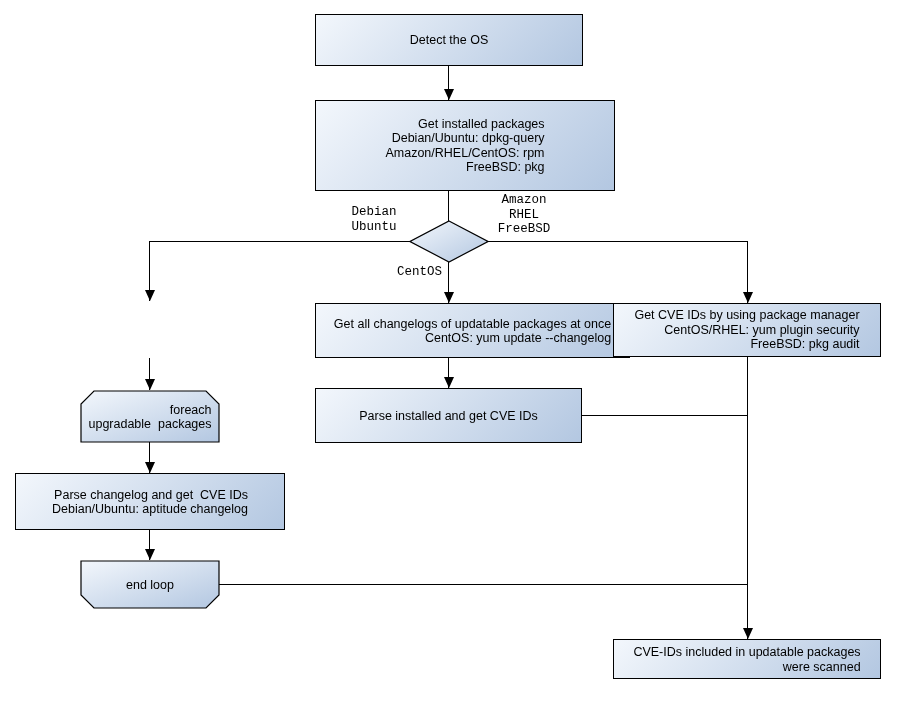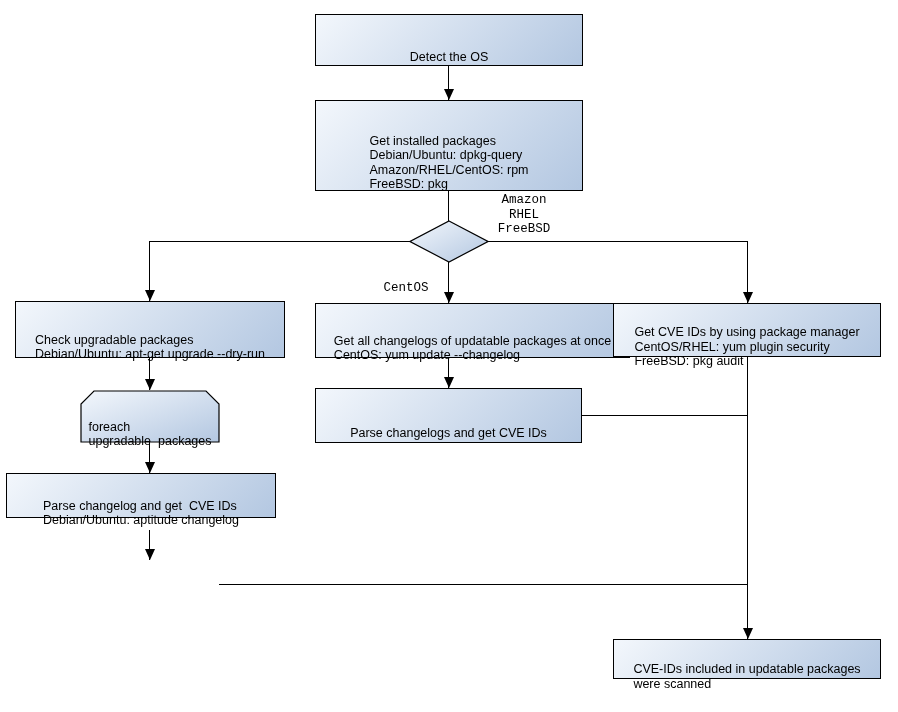--- a/index.html
+++ b/index.html
@@ -13,21 +13,21 @@
   }
   .node{
     position:absolute;
     box-sizing:border-box;
     border:1px solid var(--node-border,#000);
     background:linear-gradient(135deg,var(--node-fill-light,#f3f7fc) 0%,var(--node-fill-dark,#b3c7e1) 100%);
   }
   .node .label,.shape-label{
     position:absolute;left:50%;top:50%;
     transform:translate(-50%,-50%);
-    white-space:pre;text-align:left;margin-top:17px;
+    white-space:pre;text-align:right;
   }
   .shape-wrap{position:absolute;}
   .shape-wrap svg{display:block;}
   .edge-label{
     position:absolute;white-space:pre;text-align:center;font-family:Liberation Mono, monospace;
   }
   .hline{position:absolute;height:1px;background:var(--edge,#000);}
   .vline{position:absolute;width:1px;background:var(--edge,#000);}
   .arrow-down{
     position:absolute;width:0;height:0;
@@ -78,68 +78,72 @@
   <div class="hline" style="left:219px;top:584px;width:528px"></div>
 
   <div class="vline" style="left:448px;top:358px;height:30px"></div>
   <div class="arrow-down" style="left:444px;top:377px"></div>
 
   <div class="hline" style="left:582px;top:415px;width:165px"></div>
 
   <div class="vline" style="left:747px;top:357px;height:282px"></div>
   <div class="arrow-down" style="left:743px;top:628px"></div>
 
+  <div class="edge-label" style="left:324px;top:205px;width:100px">Debian
+Ubuntu</div>
   <div class="edge-label" style="left:474px;top:193px;width:100px">Amazon
 RHEL
 FreeBSD</div>
-  <div class="edge-label" style="left:370px;top:281px;width:72px;">CentOS</div>
+  <div class="edge-label" style="left:370px;top:265px;width:72px;text-align:right">CentOS</div>
 
   <div class="node" style="left:315px;top:14px;width:268px;height:52px">
     <div class="label">Detect the OS</div>
   </div>
 
-  <div class="node" style="left:315px;top:100px;width:268px;height:91px">
+  <div class="node" style="left:315px;top:100px;width:300px;height:91px">
     <div class="label">Get installed packages
 Debian/Ubuntu: dpkg-query
 Amazon/RHEL/CentOS: rpm
 FreeBSD: pkg</div>
   </div>
 
   <div class="shape-wrap" style="left:409px;top:220px">
     <svg width="80" height="43" viewBox="0 0 80 43">
       <polygon points="40,1 79,21.5 40,42 1,21.5" fill="url(#nodeGrad)" stroke="var(--node-border,#000)" stroke-width="1.2"></polygon>
     </svg>
   </div>
 
-  <div class="node" style="left:15px;top:301px;width:270px;height:57px">
-    <div class="label">Check upgradable packages
-Debian/Ubuntu: apt-get upgrade --dry-run</div>
-  </div>
 
   <div class="shape-wrap" style="left:80px;top:390px">
     <svg width="140" height="53" viewBox="0 0 140 53">
       <polygon points="14,1 126,1 139,14 139,52 1,52 1,14" fill="url(#nodeGrad)" stroke="var(--node-border,#000)" stroke-width="1.2"></polygon>
     </svg>
     <div class="shape-label">foreach
 upgradable  packages</div>
   </div>
 
-  <div class="node" style="left:6px;top:473px;width:270px;height:45px">
+  <div class="node" style="left:15px;top:473px;width:270px;height:57px">
     <div class="label">Parse changelog and get  CVE IDs
 Debian/Ubuntu: aptitude changelog</div>
   </div>
 
+  <div class="shape-wrap" style="left:80px;top:560px">
+    <svg width="140" height="49" viewBox="0 0 140 49">
+      <polygon points="1,1 139,1 139,35 126,48 14,48 1,35" fill="url(#nodeGrad)" stroke="var(--node-border,#000)" stroke-width="1.2"></polygon>
+    </svg>
+    <div class="shape-label">end loop</div>
+  </div>
 
   <div class="node" style="left:315px;top:303px;width:315px;height:55px">
     <div class="label">Get all changelogs of updatable packages at once
 CentOS: yum update --changelog</div>
   </div>
 
   <div class="node" style="left:315px;top:388px;width:267px;height:55px">
-    <div class="label">Parse changelogs and get CVE IDs</div>
+    <div class="label">Parse installed and get CVE IDs</div>
   </div>
 
   <div class="node" style="left:613px;top:303px;width:268px;height:54px">
     <div class="label">Get CVE IDs by using package manager
 CentOS/RHEL: yum plugin security
 FreeBSD: pkg audit</div>
   </div>
 
   <div class="node" style="left:613px;top:639px;width:268px;height:40px">
     <div class="label">CVE-IDs included in updatable packages

